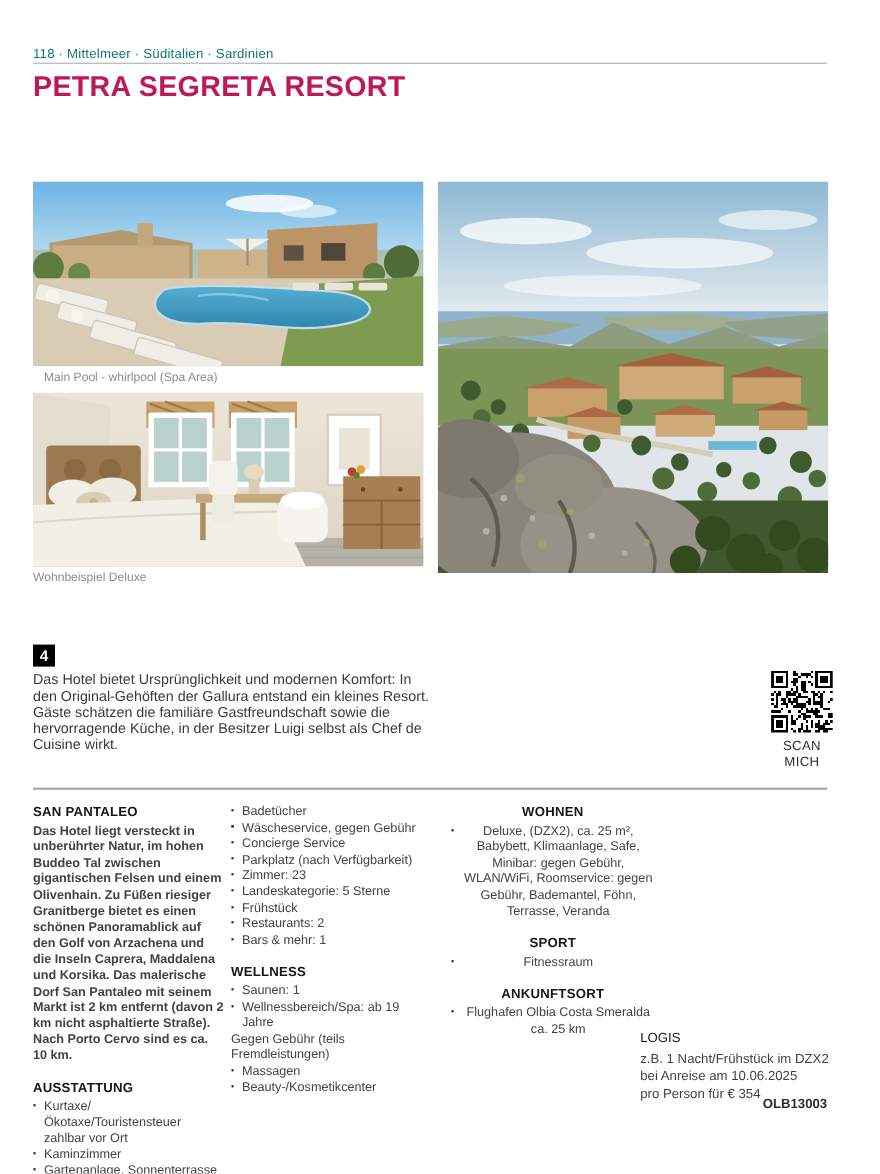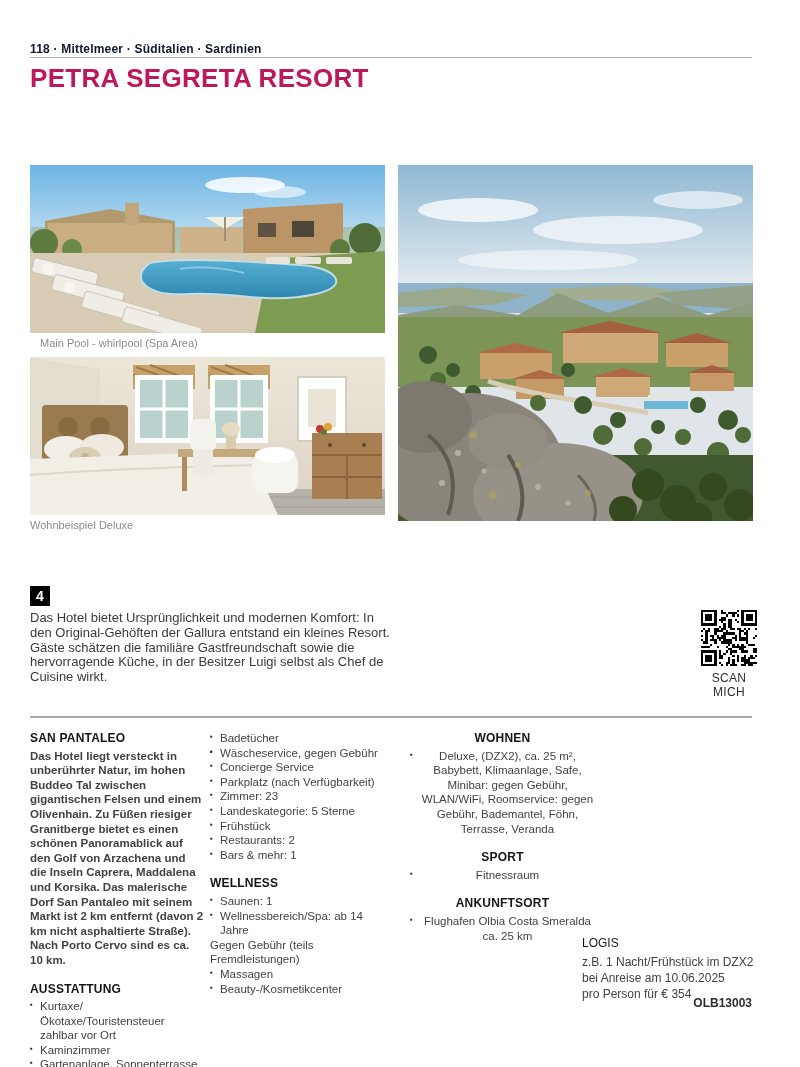--- a/index.html
+++ b/index.html
@@ -1,20 +1,20 @@
 <!DOCTYPE html>
 <html lang="de"><head>
 <meta charset="utf-8">
 <style>
   html,body{margin:0;padding:0;background:#ffffff;}
   #page{position:relative;width:800px;height:1067px;background:#fff;overflow:hidden;
         font-family:"Liberation Sans", sans-serif;color:#3f3f3f;}
   .abs{position:absolute;}
   
-  #breadcrumb{left:30px;top:42px;font-size:12px;color:#0f172a;letter-spacing:.2px;font-weight:bold;}
+  #breadcrumb{left:30px;top:42px;font-size:12px;color:#0f766e;letter-spacing:.2px;}
   #rule-top{left:30px;top:57px;width:722px;height:1px;background:#b0b0b0;}
   #page-title{left:30px;top:63px;font-size:26px;font-weight:600;color:#be185d;letter-spacing:.3px;}
   
   .photo{overflow:hidden;background:#dfe5e8;}
   #photo-pool{left:30px;top:165px;width:355px;height:168px;}
   #photo-room{left:30px;top:357px;width:355px;height:158px;}
   #photo-pan{left:398px;top:165px;width:355px;height:356px;}
   .caption{font-size:11px;color:#8c8c8c;}
   #cap-pool{left:40px;top:337px;}
   #cap-room{left:30px;top:519px;}
@@ -504,21 +504,21 @@
           <div class="li"><span class="mk">▪</span><span class="tx">Parkplatz (nach Verfügbarkeit)</span></div>
           <div class="li"><span class="mk">▪</span><span class="tx">Zimmer: 23</span></div>
           <div class="li"><span class="mk">▪</span><span class="tx">Landeskategorie: 5 Sterne</span></div>
           <div class="li"><span class="mk">▪</span><span class="tx">Frühstück</span></div>
           <div class="li"><span class="mk">▪</span><span class="tx">Restaurants: 2</span></div>
           <div class="li"><span class="mk">▪</span><span class="tx">Bars &amp; mehr: 1</span></div>
         </section>
         <section class="sec">
           <h4>WELLNESS</h4>
           <div class="li"><span class="mk">▪</span><span class="tx">Saunen: 1</span></div>
-          <div class="li"><span class="mk">▪</span><span class="tx">Wellnessbereich/Spa: ab 14 Jahre</span></div>
+          <div class="li"><span class="mk">▪</span><span class="tx">Wellnessbereich/Spa: ab 19 Jahre</span></div>
           <div class="li nb"><span class="tx">Gegen Gebühr (teils Fremdleistungen)</span></div>
           <div class="li"><span class="mk">▪</span><span class="tx">Massagen</span></div>
           <div class="li"><span class="mk">▪</span><span class="tx">Beauty-/Kosmetikcenter</span></div>
         </section>
       </div>
       <div class="col">
         <section class="sec">
           <h4>WOHNEN</h4>
           <div class="li"><span class="mk">▪</span><span class="tx">Deluxe, (DZX2), ca. 25 m², Babybett, Klimaanlage, Safe, Minibar: gegen Gebühr, WLAN/WiFi, Roomservice: gegen Gebühr, Bademantel, Föhn, Terrasse, Veranda</span></div>
         </section>

